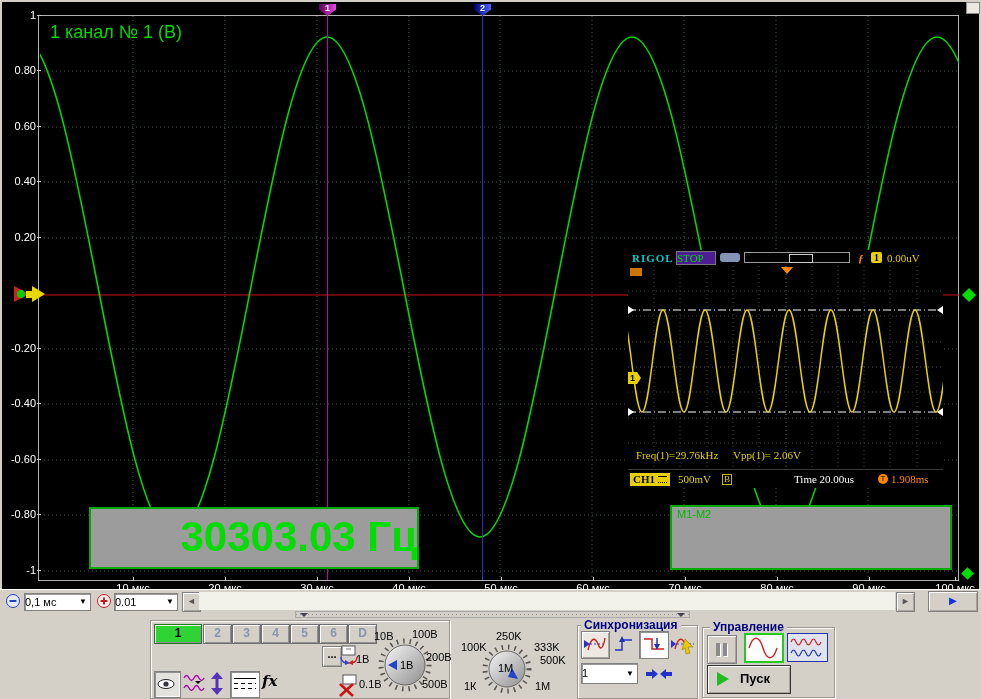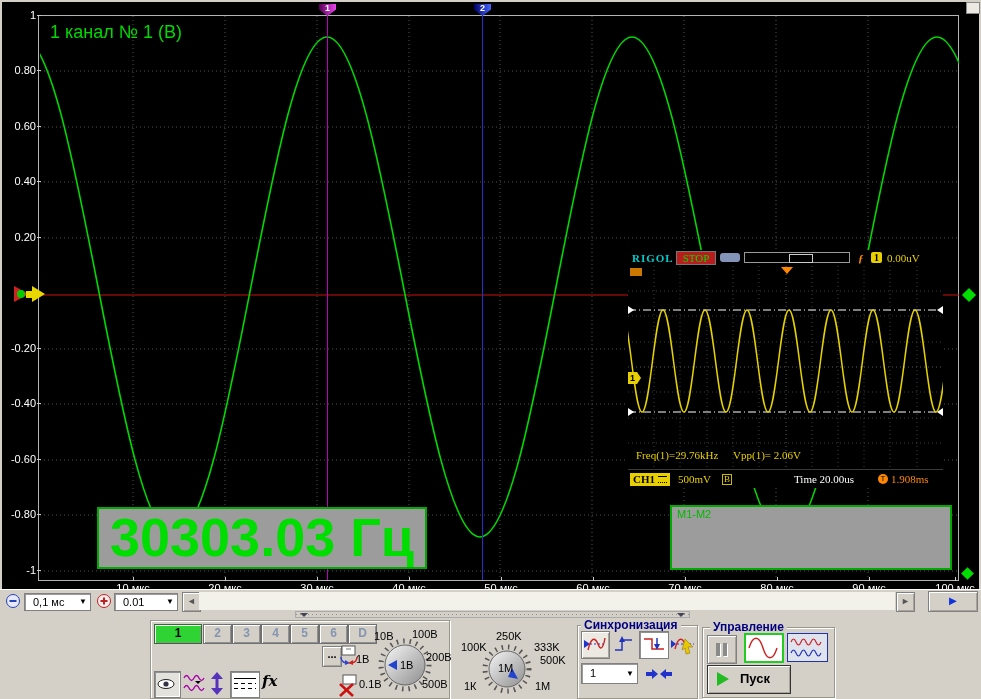--- a/index.html
+++ b/index.html
@@ -15,21 +15,21 @@
         clip-path:polygon(0 0,100% 0,100% 45%,50% 100%,0 45%)}
   .readout{position:absolute;background:#9c9c9c;border:2px solid #00aa00;color:#00dd00;font-weight:bold}
   .raised{background:#d4d0c8;border:1px solid #808080;box-shadow:inset 1px 1px 0 #fff,inset -1px -1px 0 #a8a49c}
   .pressed{background:#e4e2dc;border:1px solid #808080;box-shadow:inset 1px 1px 0 #909090,inset -1px -1px 0 #fff}
   .grp{position:absolute;border:1px solid #9a968c;box-shadow:inset 1px 1px 0 #fff,1px 1px 0 #fff}
   .grp-title{position:absolute;top:-8px;left:7px;background:#d4d0c8;color:#000080;font-weight:bold;font-size:12px;padding:0 3px;white-space:nowrap}
   .chbtn{position:absolute;top:624px;height:18px;font-size:12px;font-weight:bold;text-align:center;line-height:16px;color:#8595af;
          background:#d4d0c8;border:1px solid #707070;box-shadow:inset 1px 1px 0 #fff,inset -1px -1px 0 #909090}
   .chbtn.active{background:#2fd334;color:#000;border:1px solid #1e7a22}
   .knoblab{position:absolute;font-size:11px;color:#000;white-space:nowrap}
-  .combo{position:absolute;height:18px;background:#fff;border:1px solid #808080;box-shadow:inset 1px 1px 0 #9a9a9a;font-size:11px;line-height:16px;padding-left:8px;box-sizing:border-box}
+  .combo{position:absolute;height:18px;background:#fff;border:1px solid #808080;box-shadow:inset 1px 1px 0 #9a9a9a;font-size:11px;line-height:16px;padding-left:0;box-sizing:border-box}
   .combo .arr{position:absolute;right:3px;top:4px;font-size:8px;color:#000;line-height:8px}
   .scopetext{font-family:Liberation Serif, serif;font-size:11px}
 </style>
 </head>
 <body>
 
 <div id="app">
 
   <div class="abs black" style="left:2px;top:2px;width:977px;height:587px">
 
@@ -91,30 +91,30 @@
 
     <div class="abs" style="left:12px;top:284px;width:0;height:0;border-left:15px solid #cc2222;border-top:8px solid transparent;border-bottom:8px solid transparent"></div>
     <div class="abs" style="left:15px;top:288px;width:8px;height:8px;border-radius:50%;background:#00cc00"></div>
     <div class="abs" style="left:24px;top:289px;width:7px;height:7px;background:#e8d800"></div>
     <div class="abs" style="left:30px;top:284px;width:0;height:0;border-left:13px solid #e8d800;border-top:8px solid transparent;border-bottom:8px solid transparent"></div>
 
     <div class="abs" style="left:962px;top:288px;width:10px;height:10px;background:#00dd00;transform:rotate(45deg)"></div>
     <div class="abs" style="left:961px;top:567px;width:9px;height:9px;background:#00dd00;transform:rotate(45deg)"></div>
     <div class="abs" style="left:964px;top:0;width:12px;height:10px;background:#ece9e2;border:1px solid #888"></div>
 
-    <div class="readout" style="left:95px;top:505px;width:326px;height:58px;font-size:54px;text-align:center;line-height:56px">30303.03 Гц</div>
+    <div class="readout" style="left:87px;top:505px;width:326px;height:58px;font-size:42px;text-align:right;line-height:56px">30303.03 Гц</div>
 
     <div class="readout" style="left:668px;top:503px;width:278px;height:61px">
       <span class="abs" style="left:5px;top:1px;font-size:11px;font-weight:normal;color:#00bb00">M1-M2</span>
     </div>
 
     <div class="abs black" style="left:626px;top:248px;width:315px;height:238px">
 
       <span class="abs scopetext" style="left:4px;top:2px;color:#00cccc;font-weight:bold;letter-spacing:1px">RIGOL</span>
-      <span class="abs scopetext" style="left:48px;top:1px;width:38px;height:12px;border:1px solid #777;background:#b91c1c;color:#00dd00;text-align:center;line-height:12px">STOP</span>
+      <span class="abs scopetext" style="left:48px;top:1px;width:38px;height:12px;border:1px solid #777;background:#4c1d95;color:#00dd00;line-height:12px">STOP</span>
       <span class="abs" style="left:92px;top:3px;width:20px;height:9px;background:#8494b8;border-radius:3px"></span>
       <span class="abs" style="left:116px;top:2px;width:106px;height:11px;border:1px solid #999;box-sizing:border-box">
         <span class="abs" style="left:44px;top:1px;width:22px;height:7px;border:1px solid #ccc"></span>
       </span>
       <span class="abs scopetext" style="left:230px;top:2px;color:#ff8800;font-style:italic;font-weight:bold">ƒ</span>
       <span class="abs scopetext" style="left:243px;top:2px;width:11px;height:11px;background:#e8d000;color:#000;font-weight:bold;font-size:10px;text-align:center;line-height:11px;border-radius:2px">1</span>
       <span class="abs scopetext" style="left:259px;top:2px;color:#e8d000">0.00uV</span>
 
       <svg class="abs" style="left:0;top:16px" width="315" height="202">
         <g stroke="#3c3c3c" stroke-width="1" stroke-dasharray="1 3">

